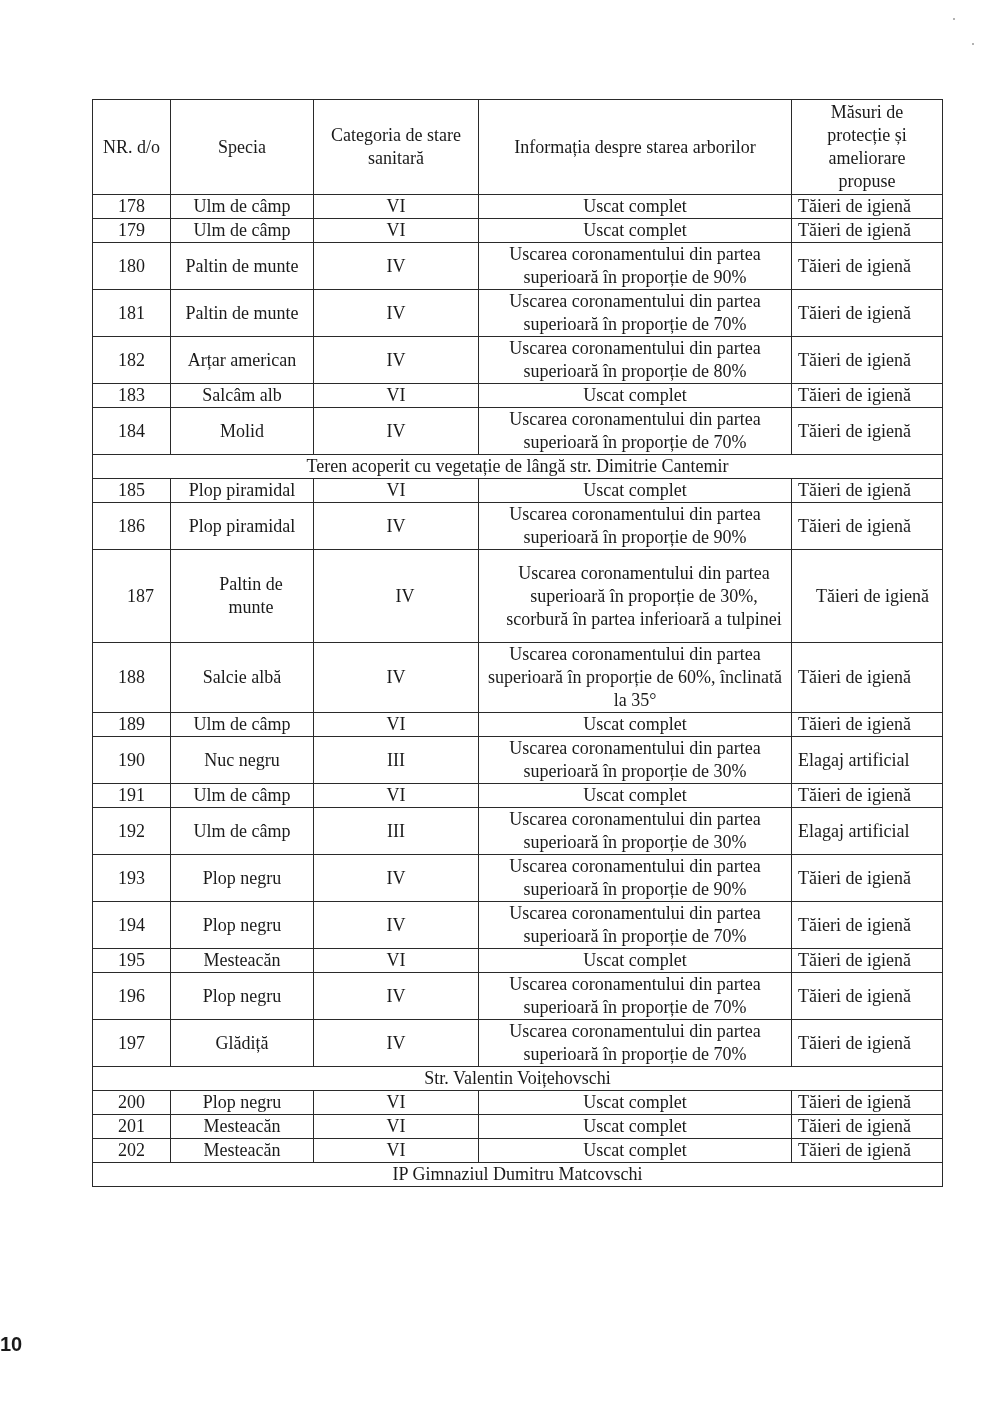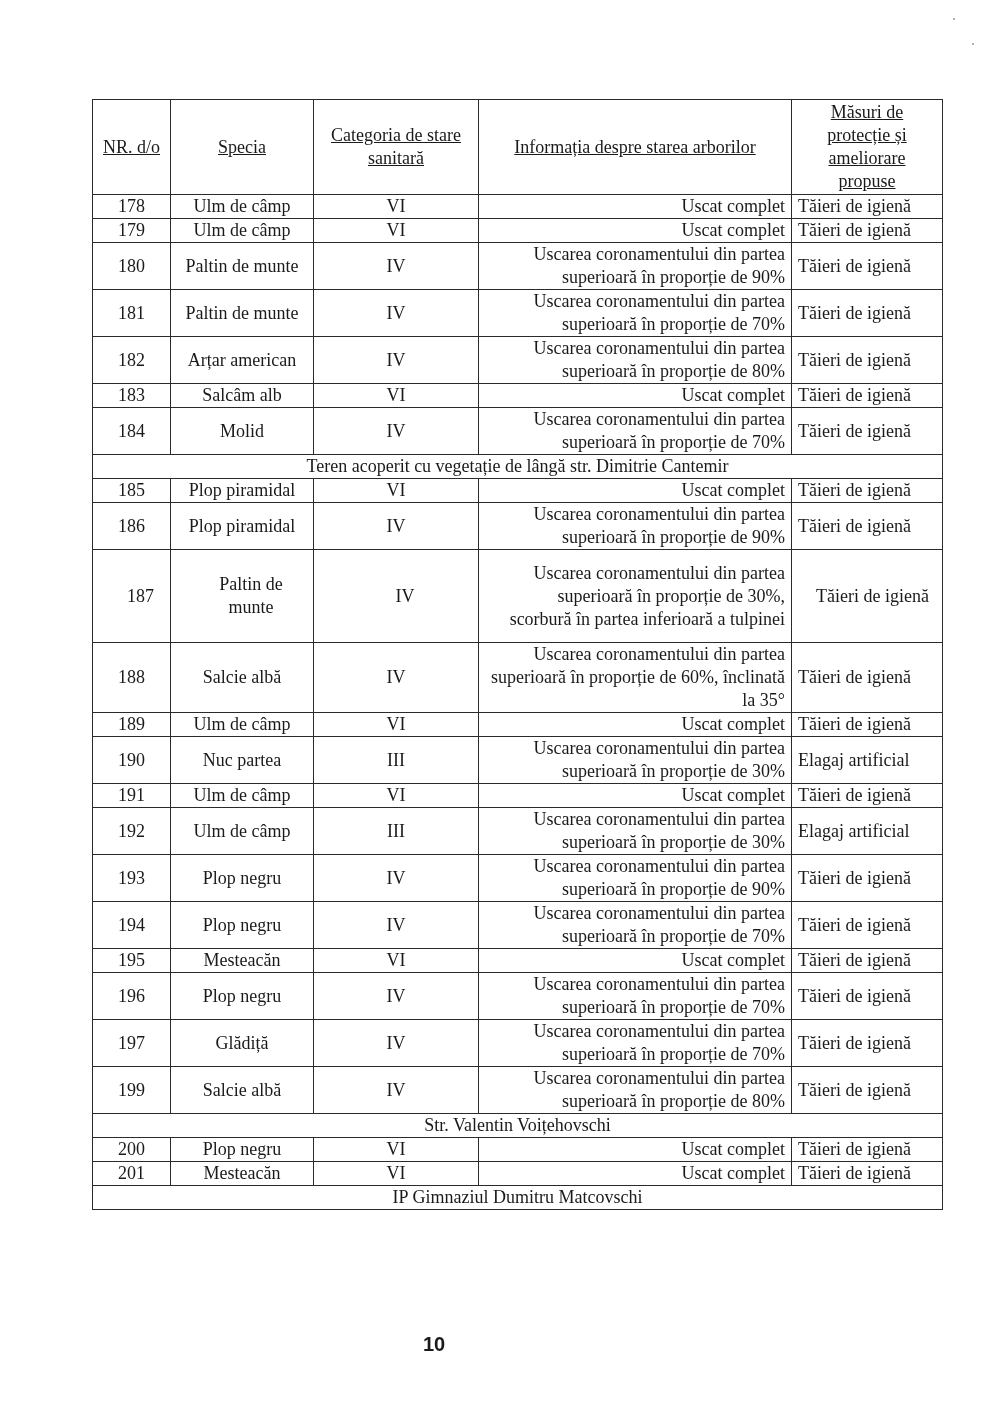--- a/index.html
+++ b/index.html
@@ -2,30 +2,30 @@
 <html><head>
 <meta charset="utf-8">
 <style>
   html, body { margin: 0; padding: 0; background: #ffffff; }
   body { width: 1000px; height: 1414px; position: relative; overflow: hidden; font-family: "Liberation Serif", serif; color: #1a1a1a; }
   .speck { position: absolute; width: 2px; height: 2px; background: #999; border-radius: 1px; }
   table.main { position: absolute; left: 92px; top: 99px; width: 850px; border-collapse: collapse; table-layout: fixed; font-size: 18px; line-height: 23px; }
   table.main td, table.main th { border: 1.5px solid #2a2a2a; padding: 0 6px; vertical-align: middle; font-weight: normal; }
   col.c1 { width: 78px; } col.c2 { width: 143px; } col.c3 { width: 165px; } col.c4 { width: 313px; } col.c5 { width: 151px; }
   th { text-align: center; }
-  .hdr th { height: 94px; text-decoration: underline; }
+  .hdr th { height: 94px; }
   td.nr, td.sp, td.cat { text-align: center; }
-  td.info { text-align: right; padding-left: 8px; }
+  td.info { text-align: center; padding-left: 8px; }
   td.mes { text-align: left; white-space: nowrap; }
   tr.r1 td { height: 23px; }
   tr.r2 td { height: 46px; }
   tr.r4 td { height: 92px; padding-left: 24px; }
   tr.r3 td { height: 69px; }
   td.section { text-align: center; height: 23px; }
-  .page-num { position: absolute; left: 0; width: 868px; top: 1333px; text-align: center; font-family: "Liberation Sans", sans-serif; font-size: 20px; font-weight: bold; }
+  .page-num { position: absolute; left: 0; width: 868px; top: 1333px; font-family: "Liberation Sans", sans-serif; font-size: 20px; font-weight: bold; }
 </style>
 </head>
 <body>
 
 <div class="speck" style="left:953px; top:18px;"></div>
 <div class="speck" style="left:972px; top:43px;"></div>
 
 <table class="main">
   <colgroup>
       <col class="c1">
@@ -126,21 +126,21 @@
       </tr>
       <tr class="r1">
         <td class="nr">189</td>
         <td class="sp">Ulm de câmp</td>
         <td class="cat">VI</td>
         <td class="info">Uscat complet</td>
         <td class="mes">Tăieri de igienă</td>
       </tr>
       <tr class="r2">
         <td class="nr">190</td>
-        <td class="sp">Nuc partea</td>
+        <td class="sp">Nuc negru</td>
         <td class="cat">III</td>
         <td class="info">Uscarea coronamentului din partea superioară în proporție de 30%</td>
         <td class="mes">Elagaj artificial</td>
       </tr>
       <tr class="r1">
         <td class="nr">191</td>
         <td class="sp">Ulm de câmp</td>
         <td class="cat">VI</td>
         <td class="info">Uscat complet</td>
         <td class="mes">Tăieri de igienă</td>
@@ -180,43 +180,43 @@
         <td class="info">Uscarea coronamentului din partea superioară în proporție de 70%</td>
         <td class="mes">Tăieri de igienă</td>
       </tr>
       <tr class="r2">
         <td class="nr">197</td>
         <td class="sp">Glădiță</td>
         <td class="cat">IV</td>
         <td class="info">Uscarea coronamentului din partea superioară în proporție de 70%</td>
         <td class="mes">Tăieri de igienă</td>
       </tr>
-      <tr class="r2">
-        <td class="nr">199</td>
-        <td class="sp">Salcie albă</td>
-        <td class="cat">IV</td>
-        <td class="info">Uscarea coronamentului din partea superioară în proporție de 80%</td>
-        <td class="mes">Tăieri de igienă</td>
-      </tr>
       <tr>
         <td colspan="5" class="section">Str. Valentin Voițehovschi</td>
       </tr>
       <tr class="r1">
         <td class="nr">200</td>
         <td class="sp">Plop negru</td>
         <td class="cat">VI</td>
         <td class="info">Uscat complet</td>
         <td class="mes">Tăieri de igienă</td>
       </tr>
       <tr class="r1">
         <td class="nr">201</td>
         <td class="sp">Mesteacăn</td>
         <td class="cat">VI</td>
         <td class="info">Uscat complet</td>
         <td class="mes">Tăieri de igienă</td>
       </tr>
+      <tr class="r1">
+        <td class="nr">202</td>
+        <td class="sp">Mesteacăn</td>
+        <td class="cat">VI</td>
+        <td class="info">Uscat complet</td>
+        <td class="mes">Tăieri de igienă</td>
+      </tr>
       <tr>
         <td colspan="5" class="section">IP Gimnaziul Dumitru Matcovschi</td>
       </tr>
     </tbody>
 </table>
 
 <div class="page-num">10</div>
 
 </body></html>

